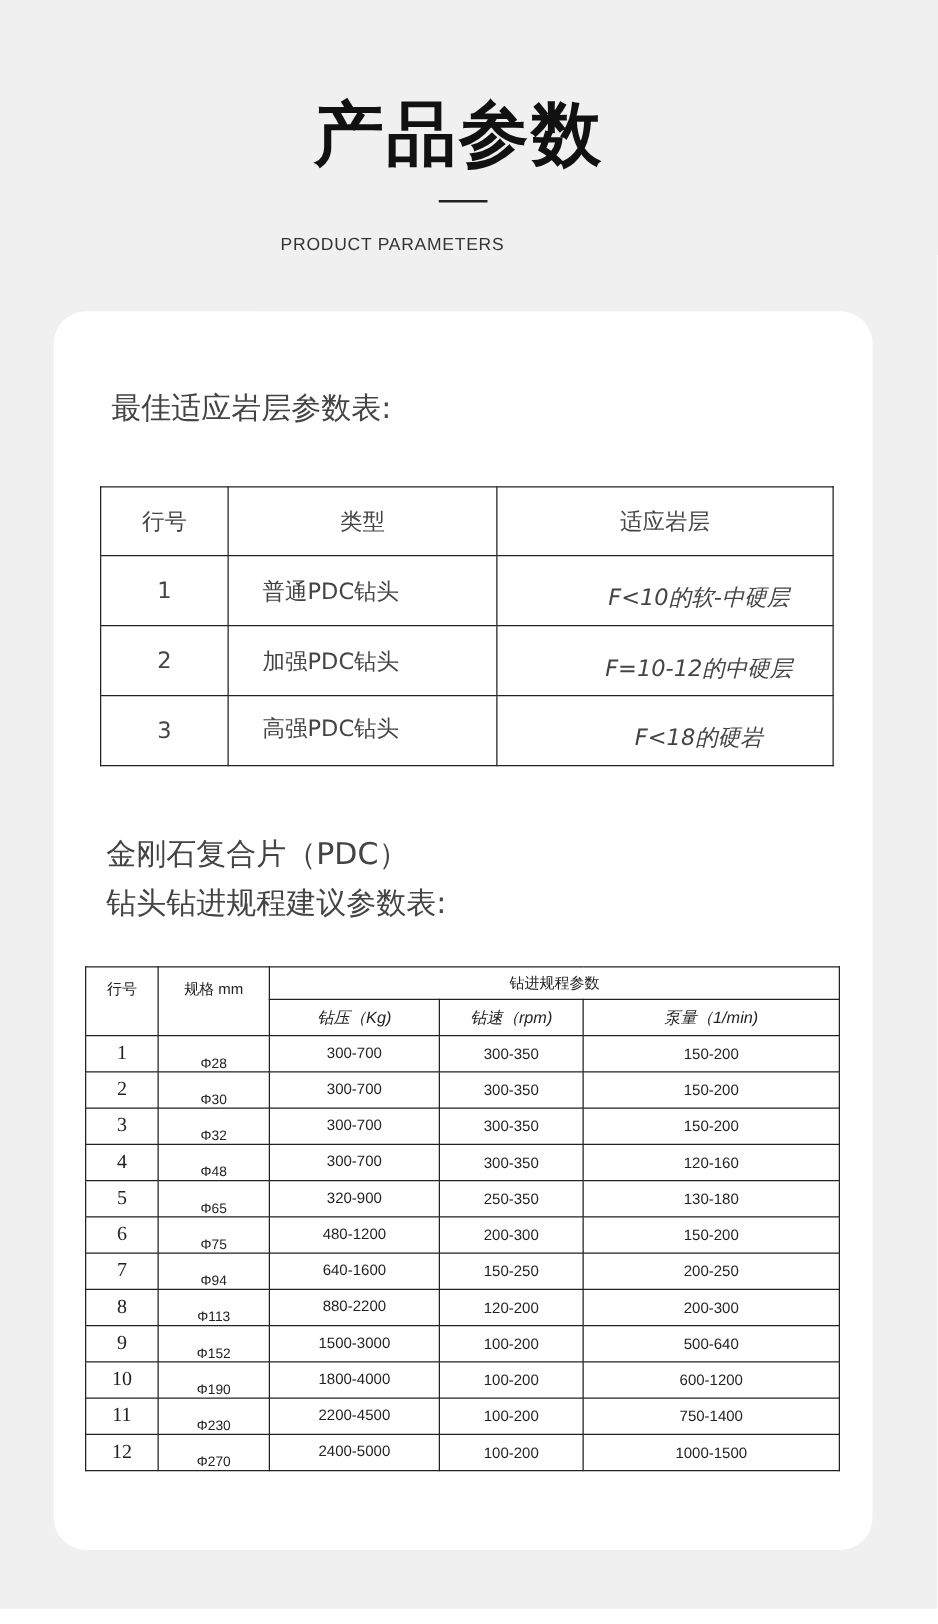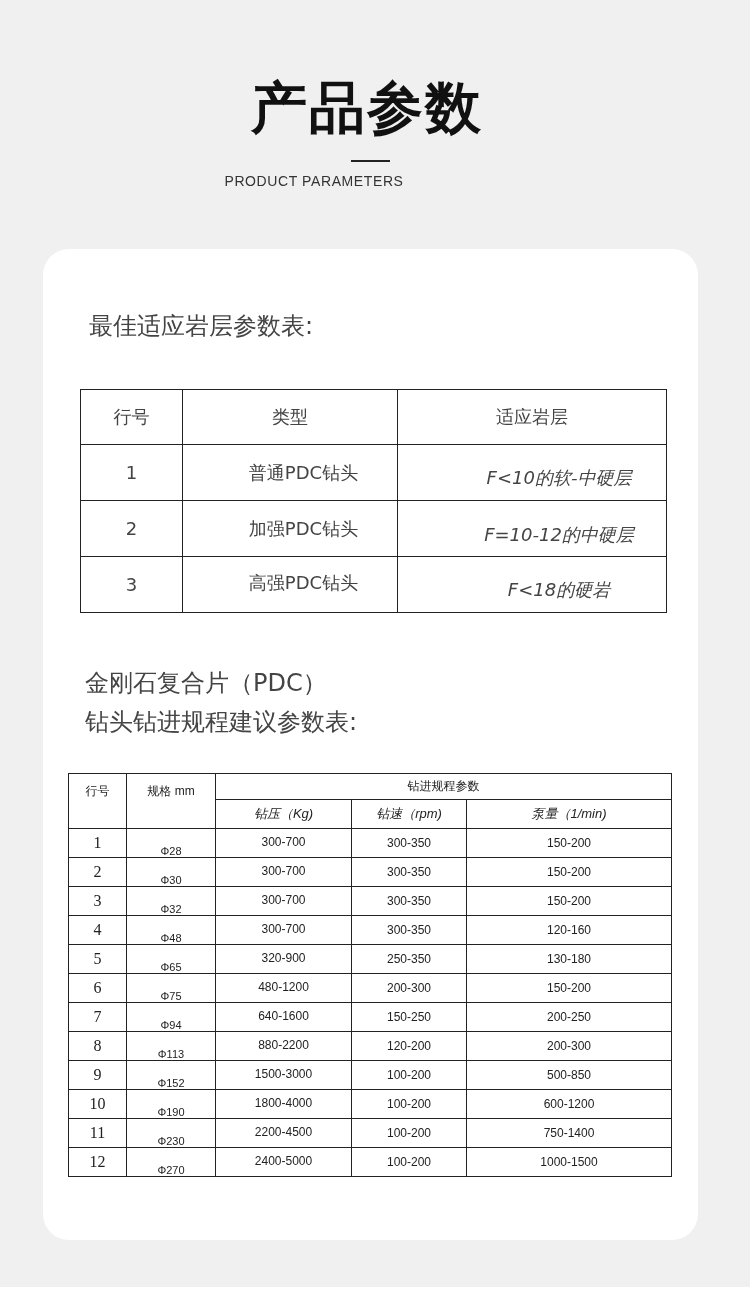--- a/index.html
+++ b/index.html
@@ -1,30 +1,30 @@
 <!DOCTYPE html>
 <html><head>
 <meta charset="utf-8">
 <style>
   * { margin: 0; padding: 0; box-sizing: border-box; }
   html, body { width: 750px; height: 1299px; background: #ffffff; overflow: hidden; }
   body { font-family: "DejaVu Sans", "Liberation Sans", sans-serif; color: #333; position: relative; }
   .page-bg { position: absolute; left: 0; top: 0; width: 750px; height: 1287px; background: #f0f0f0; }
   .title { position: absolute; left: 0; width: 734px; top: 70px; text-align: center; font-size: 56px; font-weight: bold; color: #111; letter-spacing: 2px; line-height: 76px; }
   .title-rule { position: absolute; left: 351px; top: 160px; width: 39px; height: 2px; background: #222; }
-  .subtitle { position: absolute; left: 0; width: 628px; top: 173px; text-align: center; font-family: "Liberation Sans", sans-serif; font-size: 14px; color: #333; letter-spacing: 0.6px; }
+  .subtitle { position: absolute; left: 0; width: 628px; top: 187px; text-align: center; font-family: "Liberation Sans", sans-serif; font-size: 14px; color: #333; letter-spacing: 0.6px; }
   .card { position: absolute; left: 43px; top: 249px; width: 655px; height: 991px; background: #ffffff; border-radius: 26px; }
   .section-heading { position: absolute; font-size: 24px; color: #444; line-height: 34px; white-space: nowrap; }
   table { border-collapse: collapse; position: absolute; table-layout: fixed; }
   td, th { border: 1px solid #222; text-align: center; color: #444; font-weight: normal; }
   .t1 { left: 80px; top: 389px; width: 586px; }
   .t1 td { font-size: 18px; }
   .t1 .hdr td { height: 55px; }
   .t1 .r td { height: 56px; }
-  .t1 td.type { text-align: center; padding-left: 27px; }
+  .t1 td.type { text-align: left; padding-left: 27px; }
   .t1 td.rock { text-align: center; padding-left: 54px; padding-top: 10px; font-style: italic; }
   .t2 { left: 68px; top: 773px; width: 603px; }
   .t2 td { font-family: "Liberation Sans", sans-serif; font-size: 12px; color: #222; }
   .t2 .h1 td { height: 26px; }
   .t2 .h2 td { height: 29px; font-style: italic; }
   .t2 .r td { height: 27px; }
   .t2 td.idx { font-family: "Liberation Serif", serif; font-size: 16px; }
   .t2 td.vhead { vertical-align: top; padding-top: 9px; }
   .t2 td.spec { font-size: 11px; padding-top: 16px; }
   .t2 td.pressure { padding-bottom: 3px; }
@@ -148,21 +148,21 @@
     <td class="spec">Φ113</td>
     <td class="pressure">880-2200</td>
     <td>120-200</td>
     <td>200-300</td>
   </tr>
   <tr class="r">
     <td class="idx">9</td>
     <td class="spec">Φ152</td>
     <td class="pressure">1500-3000</td>
     <td>100-200</td>
-    <td>500-850</td>
+    <td>500-640</td>
   </tr>
   <tr class="r">
     <td class="idx">10</td>
     <td class="spec">Φ190</td>
     <td class="pressure">1800-4000</td>
     <td>100-200</td>
     <td>600-1200</td>
   </tr>
   <tr class="r">
     <td class="idx">11</td>

